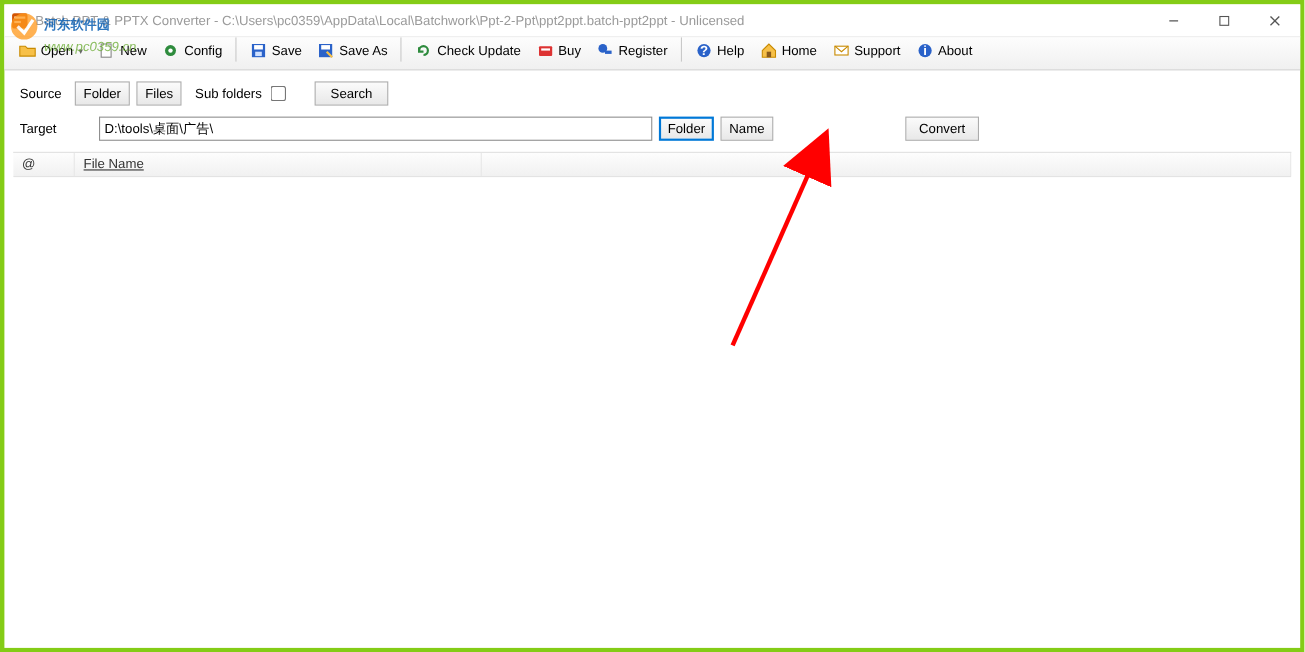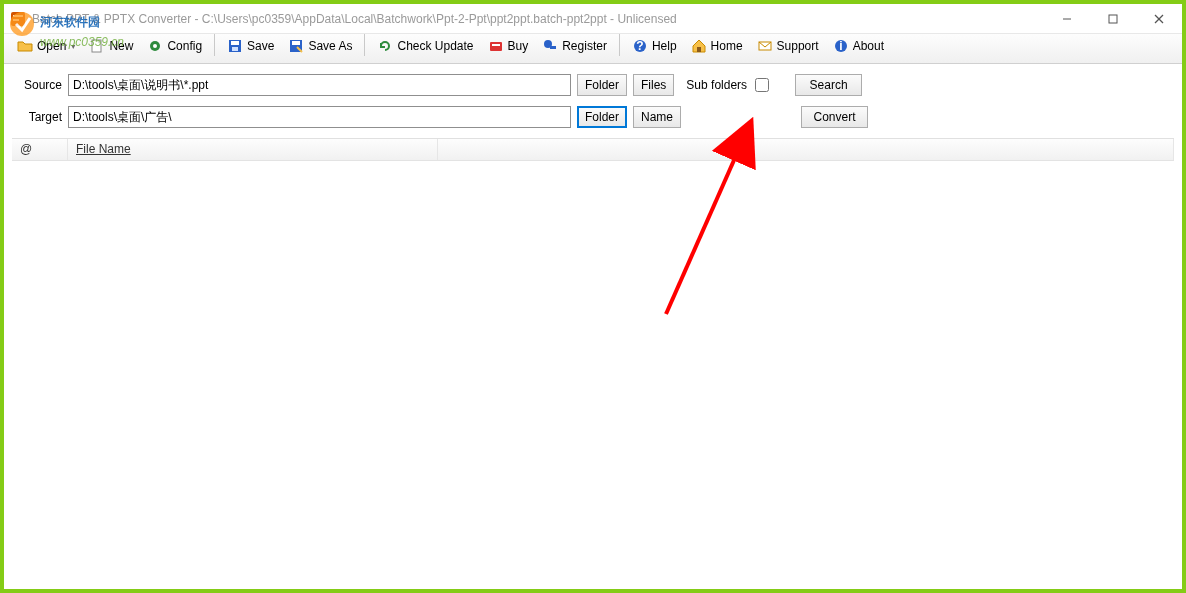--- a/index.html
+++ b/index.html
@@ -10,24 +10,24 @@
 .titlebar .title-text { color: #9a9a9a; flex: 0 0 auto; }
 .titlebar .spacer { flex: 1; }
 .winbtn { width: 46px; height: 30px; display: flex; align-items: center; justify-content: center; color: #777; background: transparent; border: none; }
 .toolbar { height: 30px; background: linear-gradient(#fdfdfd,#f0f0f0); border-bottom: 1px solid #d0d0d0; display: flex; align-items: flex-start; padding: 0 6px; gap: 0; }
 .tb-sep { width: 1px; height: 22px; background: #c9c9c9; margin: 0 5px; }
 .tb-btn { display: flex; align-items: center; gap: 4px; padding: 2px 6px; height: 24px; border: 1px solid transparent; border-radius: 3px; cursor: default; }
 .tb-btn .drop { font-size: 8px; color: #666; margin-left: 1px; }
 .tb-icon { width: 16px; height: 16px; display: flex; align-items: center; justify-content: center; font-size: 14px; }
 .form-area { padding: 10px 14px 6px 14px; display: flex; flex-direction: column; gap: 10px; }
 .row { display: flex; align-items: center; gap: 6px; }
-.row label.fld { width: 44px; text-align: right; color: #000; }
+.row label.fld { width: 44px; text-align: left; color: #000; }
 .txt { height: 22px; border: 1px solid #8f8f8f; padding: 2px 4px; background: #fff; font-size: 12px; }
 .txt.src { width: 503px; }
-.txt.tgt { width: 503px; }
+.txt.tgt { width: 503px; margin-left: 22px; }
 .btn { height: 22px; border: 1px solid #acacac; background: linear-gradient(#fbfbfb,#e8e8e8); padding: 0 10px; font-size: 12px; cursor: default; }
 .btn.small { padding: 0 7px; }
 .btn.focus { border: 2px solid #0078d7; padding: 0 6px; height: 22px; }
 .btn.wide { width: 67px; }
 .chk { width: 14px; height: 14px; }
 .sublbl { margin-left: 6px; margin-right: 2px; }
 .search-gap { width: 14px; }
 .table-area { flex: 1; border-top: 1px solid #e0e0e0; margin: 4px 8px 8px 8px; overflow: hidden; background: #fff; }
 .thead { display: flex; height: 22px; background: linear-gradient(#fdfdfd,#f1f1f1); border-bottom: 1px solid #e3e3e3; }
 .th { padding: 3px 8px; border-right: 1px solid #e6e6e6; color: #333; }
@@ -186,21 +186,20 @@
         </span>
       <span>About</span>
     </div>
   </div>
 
   <div class="container">
 
     <div class="form-area">
       <div class="row">
         <label class="fld">Source</label>
-        <input class="txt src" value="D:\tools\桌面\说明书\*.ppt" style="">
         <button class="btn small">Folder</button>
         <button class="btn small">Files</button>
         <span class="sublbl">Sub folders</span>
         <input type="checkbox" class="chk" style="">
         <span class="search-gap"></span>
         <button class="btn wide">Search</button>
       </div>
       <div class="row">
         <label class="fld">Target</label>
         <input class="txt tgt" value="D:\tools\桌面\广告\" style="">

